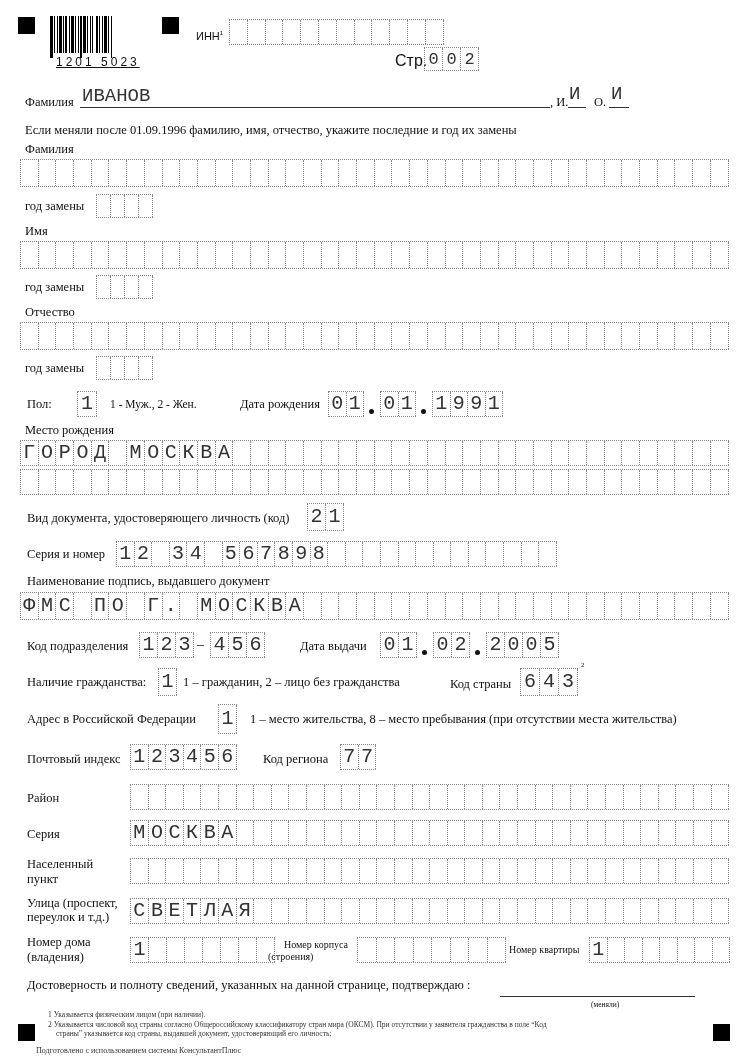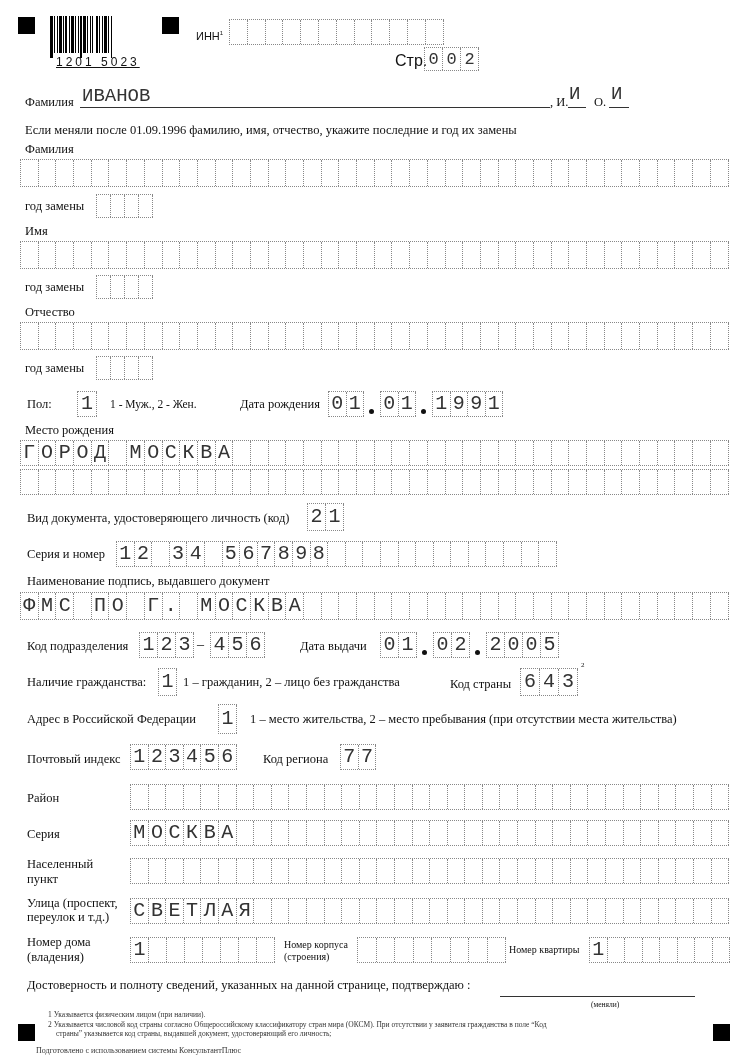--- a/index.html
+++ b/index.html
@@ -490,21 +490,21 @@
     <div class="cell" style="width: 19px; height: 26px;">6</div>
     <div class="cell" style="width: 19px; height: 26px;">4</div>
     <div class="cell" style="width: 19px; height: 26px;">3</div>
   </div>
 <div class="lbl small" style="left:581px;top:660px;font-size:7px;">2</div>
 
 <div class="lbl" style="left:27px;top:712px;">Адрес в Российской Федерации</div>
 <div class="cells" style="left:218px;top:704px;">
     <div class="cell" style="width: 18px; height: 28px;">1</div>
   </div>
-<div class="lbl" style="left:250px;top:712px;">1 – место жительства, 2 – место пребывания (при отсутствии места жительства)</div>
+<div class="lbl" style="left:250px;top:712px;">1 – место жительства, 8 – место пребывания (при отсутствии места жительства)</div>
 
 <div class="lbl" style="left:27px;top:752px;">Почтовый индекс</div>
 <div class="cells" style="left:130px;top:744px;">
     <div class="cell" style="width: 17.6px; height: 24px;">1</div>
     <div class="cell" style="width: 17.6px; height: 24px;">2</div>
     <div class="cell" style="width: 17.6px; height: 24px;">3</div>
     <div class="cell" style="width: 17.6px; height: 24px;">4</div>
     <div class="cell" style="width: 17.6px; height: 24px;">5</div>
     <div class="cell" style="width: 17.6px; height: 24px;">6</div>
   </div>
@@ -674,21 +674,21 @@
     <div class="cell" style="width: 18px; height: 24px;">1</div>
     <div class="cell" style="width: 18px; height: 24px;"></div>
     <div class="cell" style="width: 18px; height: 24px;"></div>
     <div class="cell" style="width: 18px; height: 24px;"></div>
     <div class="cell" style="width: 18px; height: 24px;"></div>
     <div class="cell" style="width: 18px; height: 24px;"></div>
     <div class="cell" style="width: 18px; height: 24px;"></div>
     <div class="cell" style="width: 18px; height: 24px;"></div>
   </div>
 <div class="lbl small" style="left:284px;top:939px;">Номер корпуса</div>
-<div class="lbl small" style="left:284px;top:951px;">(строения)</div>
+<div class="lbl small" style="left:268px;top:951px;">(строения)</div>
 <div class="cells" style="left:357px;top:937px;">
     <div class="cell" style="width: 18.5px; height: 24px;"></div>
     <div class="cell" style="width: 18.5px; height: 24px;"></div>
     <div class="cell" style="width: 18.5px; height: 24px;"></div>
     <div class="cell" style="width: 18.5px; height: 24px;"></div>
     <div class="cell" style="width: 18.5px; height: 24px;"></div>
     <div class="cell" style="width: 18.5px; height: 24px;"></div>
     <div class="cell" style="width: 18.5px; height: 24px;"></div>
     <div class="cell" style="width: 18.5px; height: 24px;"></div>
   </div>

